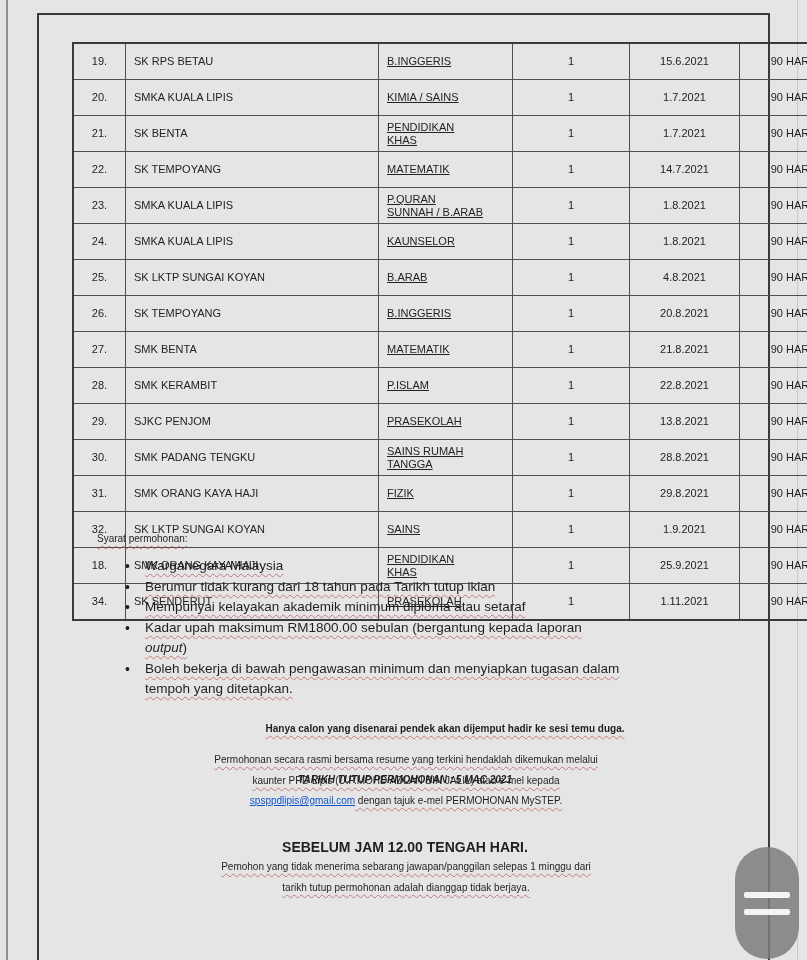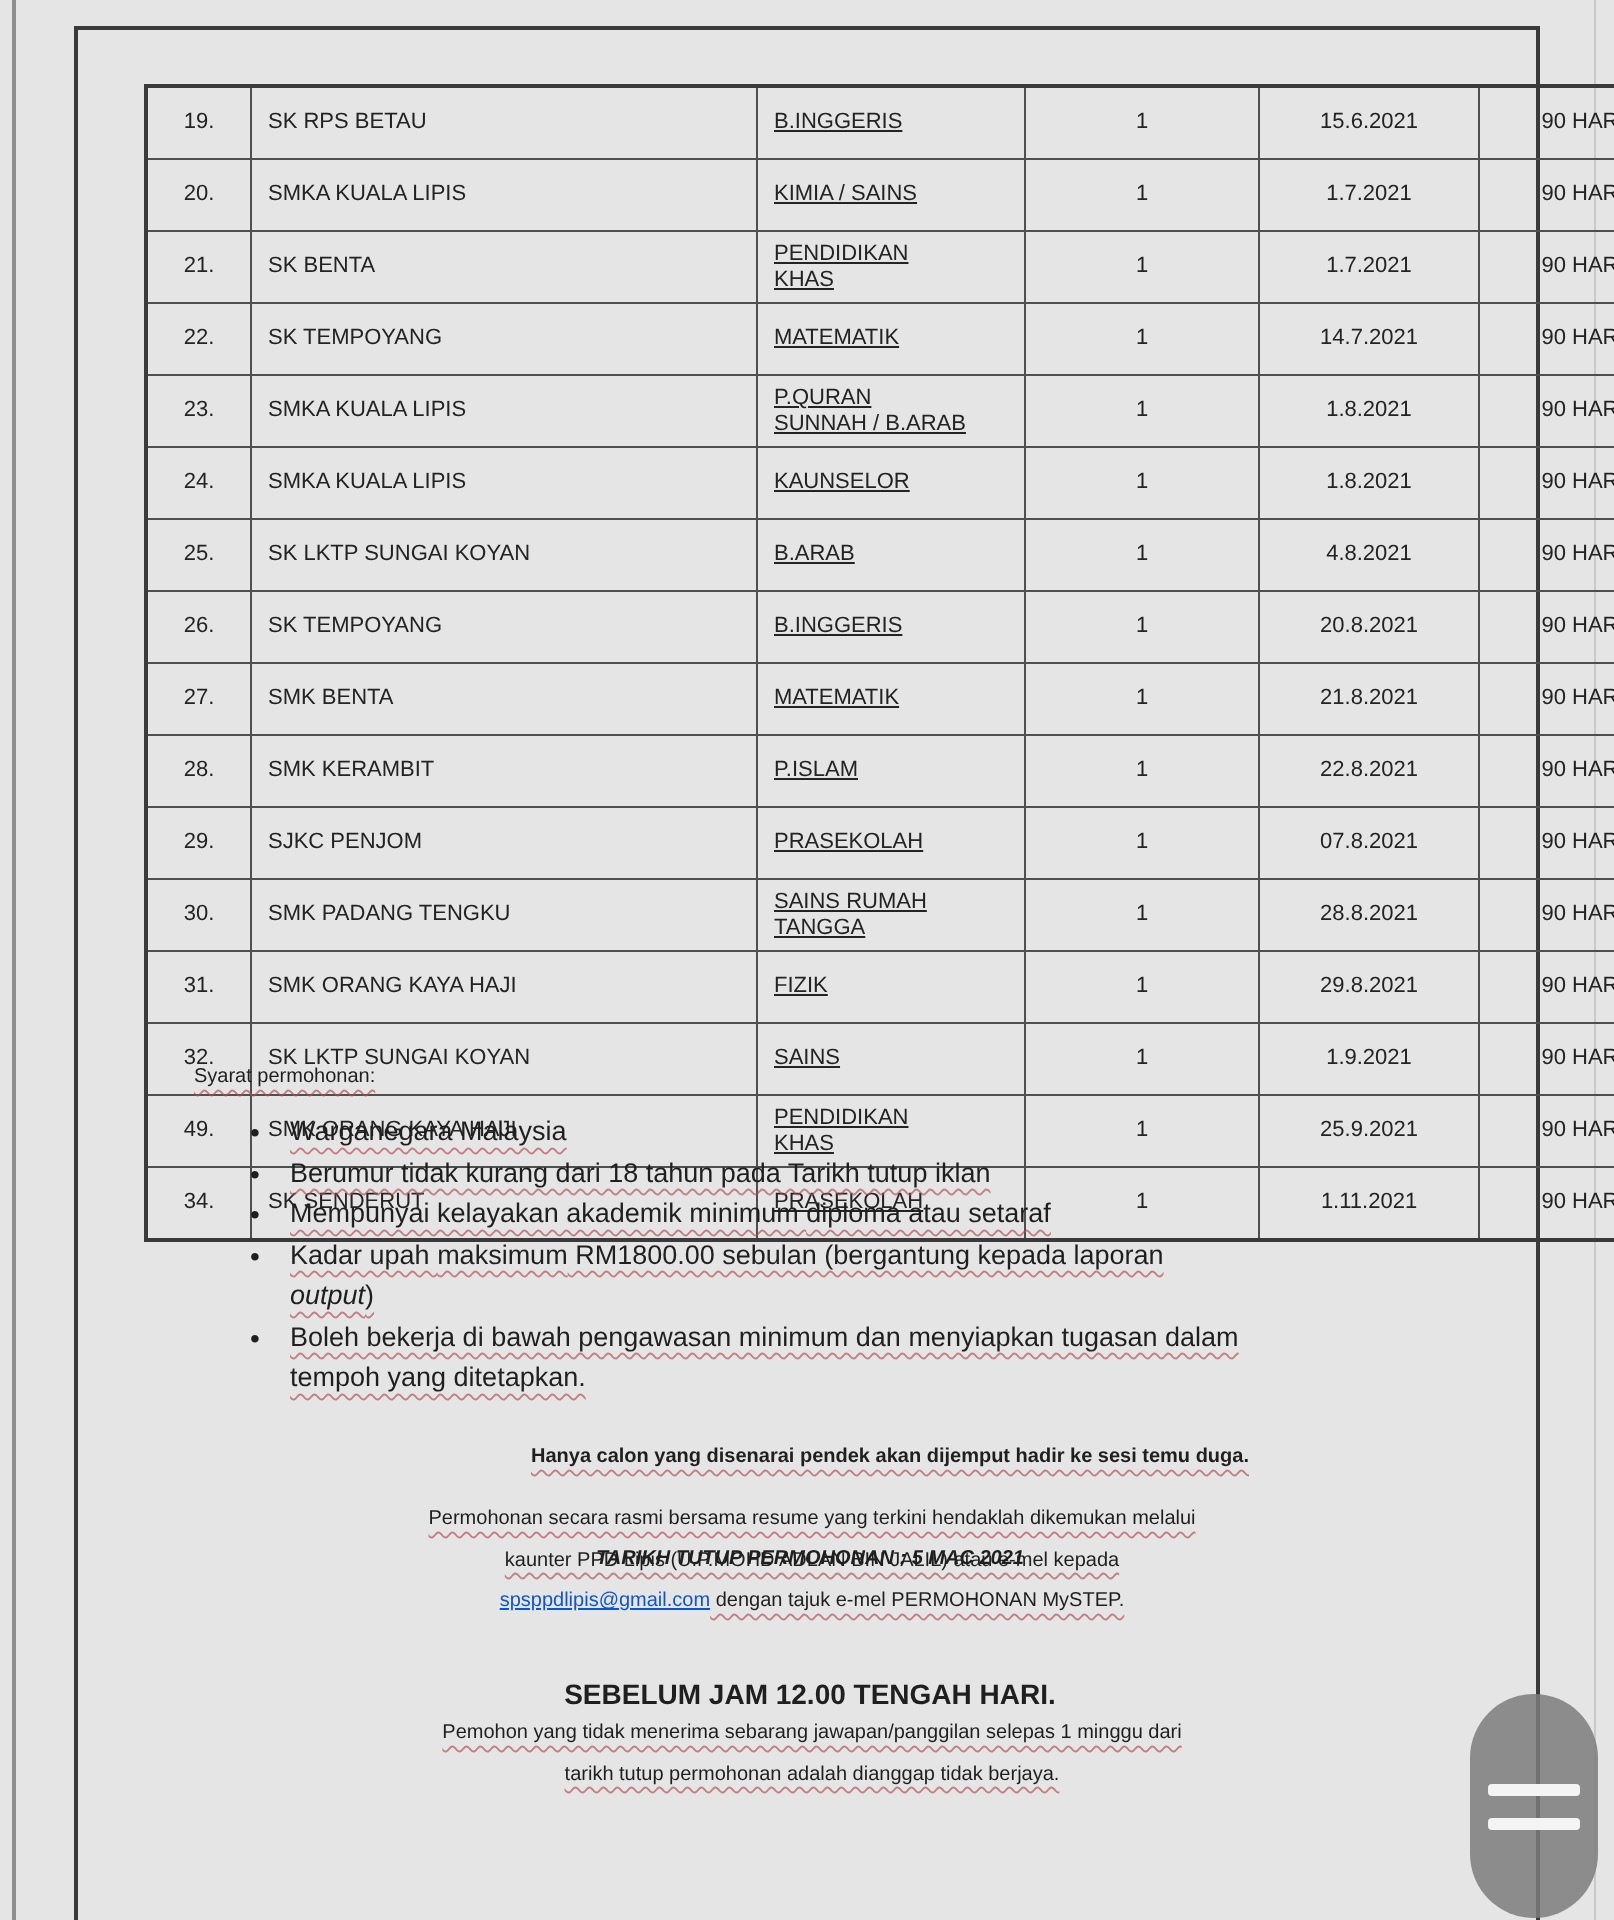--- a/index.html
+++ b/index.html
@@ -168,21 +168,21 @@
           <td class="c-count">1</td>
           <td class="c-date">22.8.2021</td>
           <td class="c-duration">90 HARI</td>
         </tr>
 
         <tr>
           <td class="c-no">29.</td>
           <td class="c-school">SJKC PENJOM</td>
           <td class="c-subject">PRASEKOLAH</td>
           <td class="c-count">1</td>
-          <td class="c-date">07.8.2021</td>
+          <td class="c-date">13.8.2021</td>
           <td class="c-duration">90 HARI</td>
         </tr>
 
         <tr>
           <td class="c-no">30.</td>
           <td class="c-school">SMK PADANG TENGKU</td>
           <td class="c-subject">SAINS RUMAH
 TANGGA</td>
           <td class="c-count">1</td>
           <td class="c-date">28.8.2021</td>
@@ -201,21 +201,21 @@
         <tr>
           <td class="c-no">32.</td>
           <td class="c-school">SK LKTP SUNGAI KOYAN</td>
           <td class="c-subject">SAINS</td>
           <td class="c-count">1</td>
           <td class="c-date">1.9.2021</td>
           <td class="c-duration">90 HARI</td>
         </tr>
 
         <tr>
-          <td class="c-no">49.</td>
+          <td class="c-no">18.</td>
           <td class="c-school">SMK ORANG KAYA HAJI</td>
           <td class="c-subject">PENDIDIKAN
 KHAS</td>
           <td class="c-count">1</td>
           <td class="c-date">25.9.2021</td>
           <td class="c-duration">90 HARI</td>
         </tr>
 
         <tr>
           <td class="c-no">34.</td>

